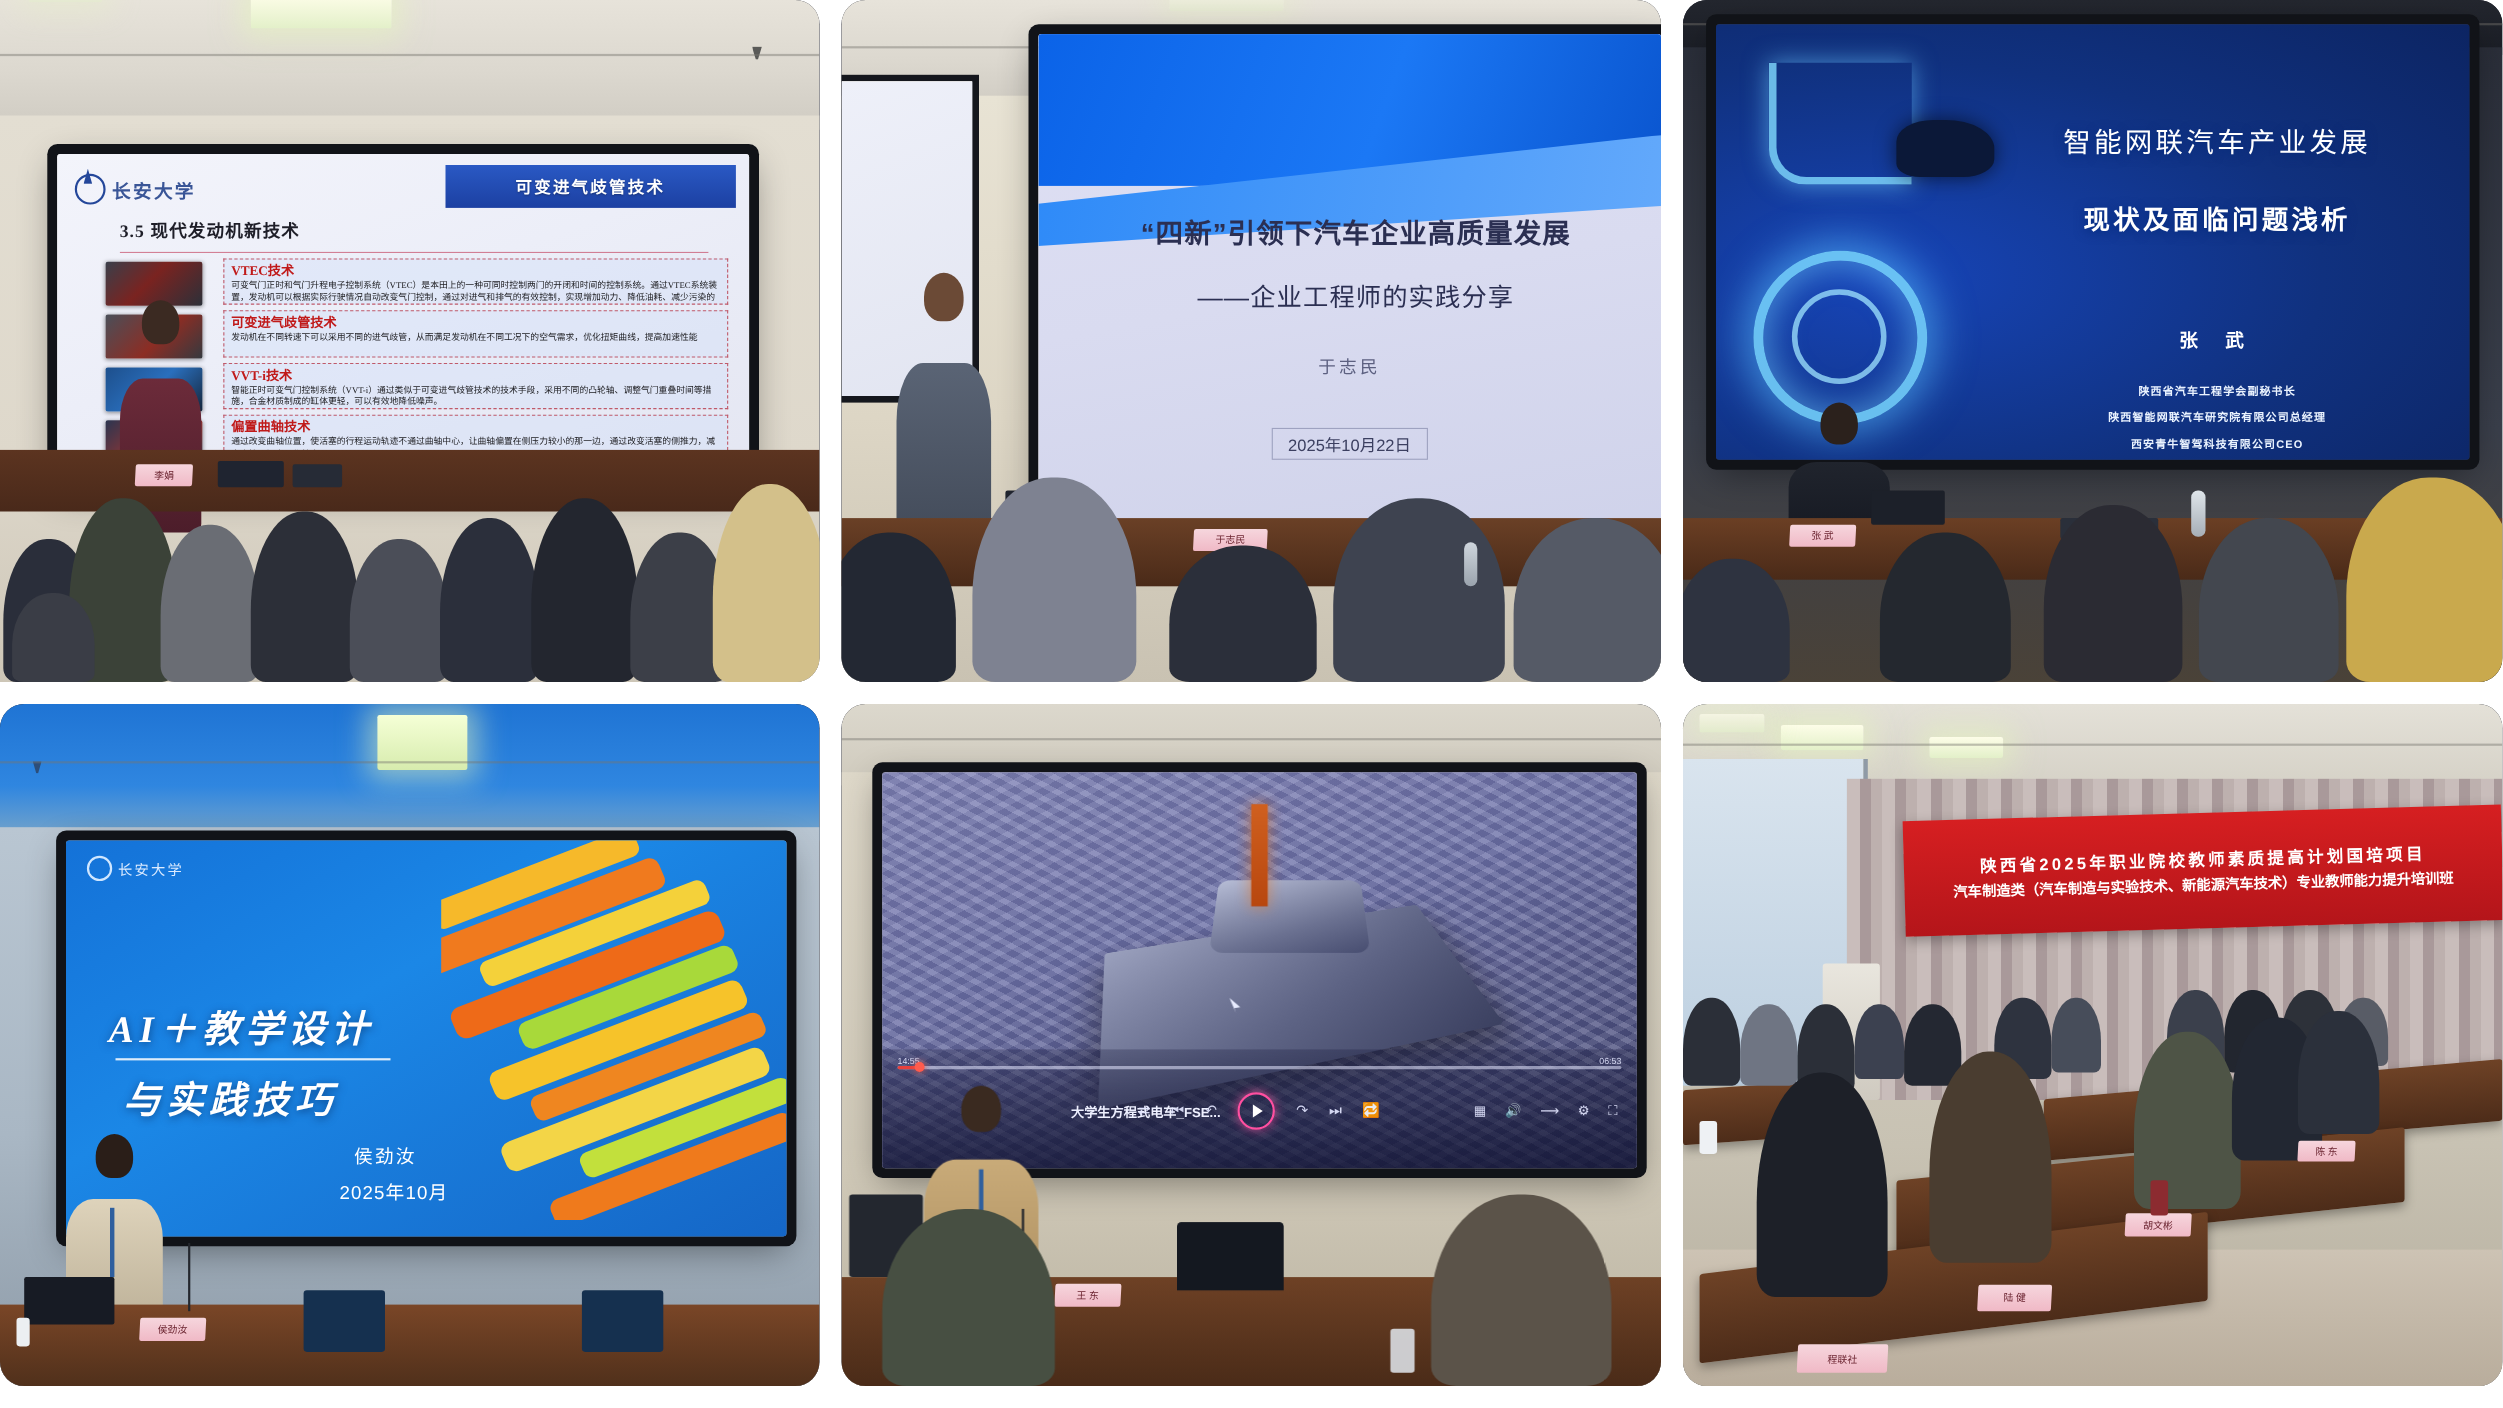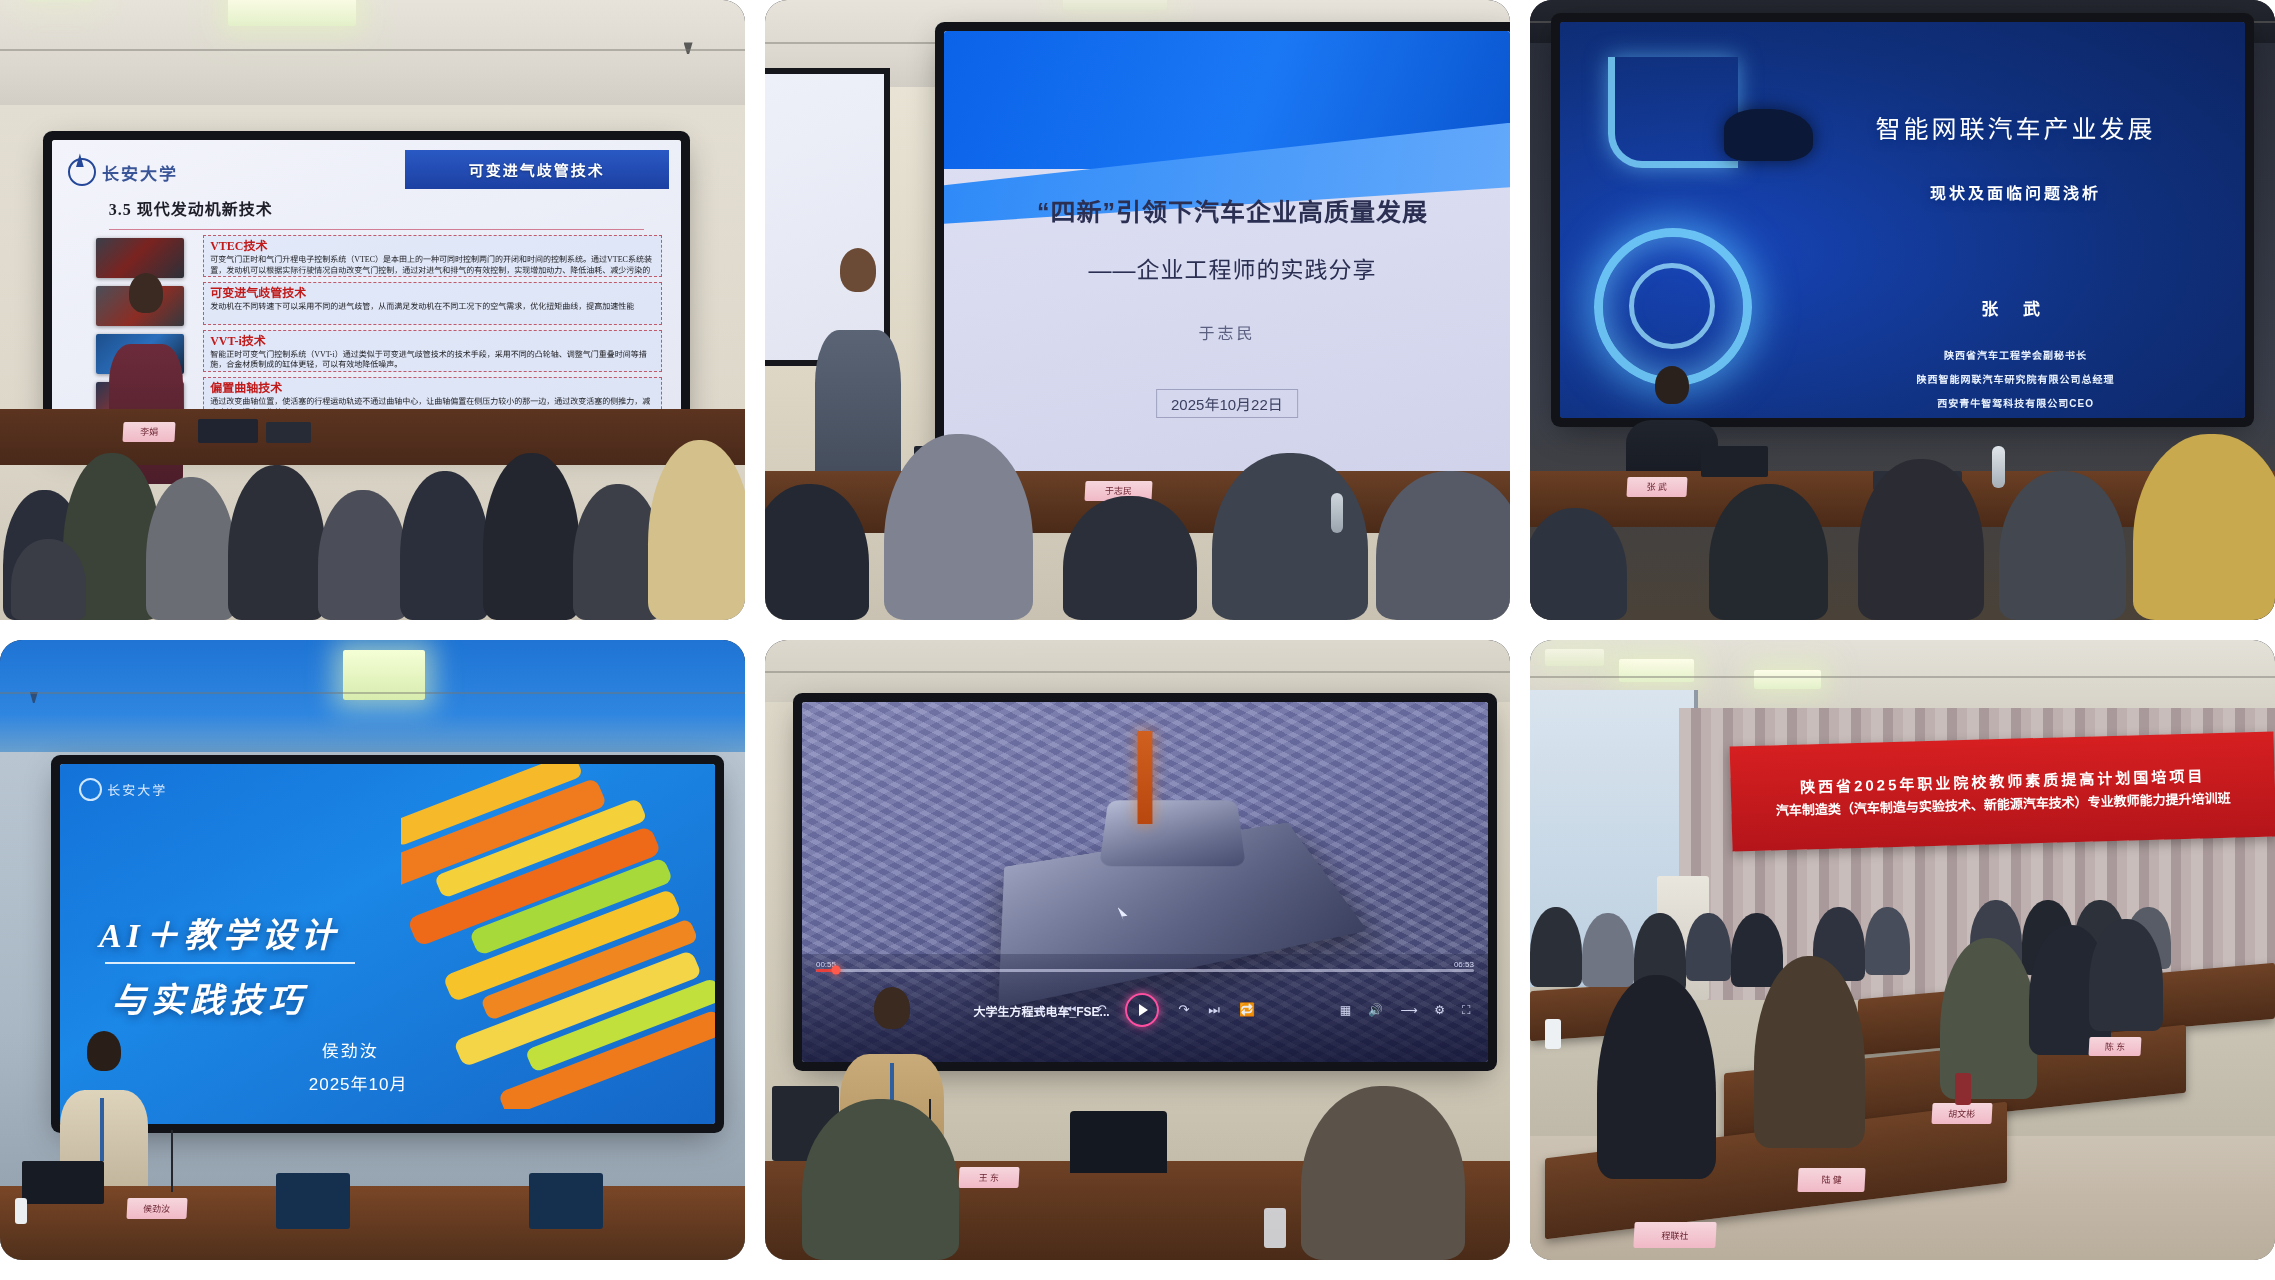--- a/index.html
+++ b/index.html
@@ -120,21 +120,21 @@
   .p3 .slide .blade{position:absolute;left:7%;top:9%;width:18%;height:26%;
     border-left:7px solid rgba(130,220,255,.8);border-bottom:7px solid rgba(130,220,255,.8);
     border-bottom-left-radius:34px;filter:blur(.4px);
     box-shadow:0 0 22px rgba(110,200,255,.6);}
   .p3 .slide .mirror{position:absolute;left:24%;top:22%;width:13%;height:13%;
     background:#0b1838;border-radius:38% 50% 32% 24%;box-shadow:0 0 18px rgba(0,0,0,.6);}
   .p3 .slide .t1{position:absolute;left:36%;right:3%;top:22%;text-align:center;
     font-size:25px;font-weight:normal;color:#fff;letter-spacing:3px;
     text-shadow:0 2px 10px rgba(0,40,120,.9);}
   .p3 .slide .t2{position:absolute;left:36%;right:3%;top:40%;text-align:center;
-    font-size:16px;font-weight:bold;color:#fff;letter-spacing:3px;
+    font-size:24px;font-weight:bold;color:#fff;letter-spacing:3px;
     text-shadow:0 2px 10px rgba(0,40,120,.9);}
   .p3 .slide .nm{position:absolute;left:36%;right:3%;top:69%;text-align:center;
     font-size:17px;font-weight:bold;color:#fff;letter-spacing:10px;}
   .p3 .slide .cr{position:absolute;left:36%;right:3%;text-align:center;
     font-size:10px;font-weight:bold;color:#eaf3ff;letter-spacing:1px;}
 
   
   .p4 .slide{left:8%;top:20%;width:88%;height:58%;
     background:linear-gradient(150deg,#1472d8 0%,#1b87e6 40%,#1566c6 100%);}
   .p4 .slide .brush{position:absolute;right:0;top:-4%;width:48%;height:100%;overflow:hidden;}
@@ -427,21 +427,21 @@
     <div class="wall" style="top:10%;height:90%;background:linear-gradient(180deg,#ded8c9,#cfc8b7 65%,#b9b2a0);"></div>
 
     <div class="screen screen5">
       <div class="weave"></div>
       <div class="mold"></div>
       <div class="boss"></div>
       <div class="tool"></div>
       <div style="position:absolute;left:46%;top:57%;width:10px;height:14px;background:#e8ecff;clip-path:polygon(0 0,100% 62%,46% 68%,62% 100%);"></div>
 
       <div class="ctrl">
-        <div class="tl">00:55</div>
+        <div class="tl">14:55</div>
         <div class="tr">06:53</div>
         <div class="prog">
           <div class="done"></div>
           <div class="knob"></div>
         </div>
         <div class="vt">大学生方程式电车_FSE...</div>
         <div class="btns">
           <span class="ic">⇄</span>
           <span class="ic">⏮</span>
           <span class="ic">↶</span>

